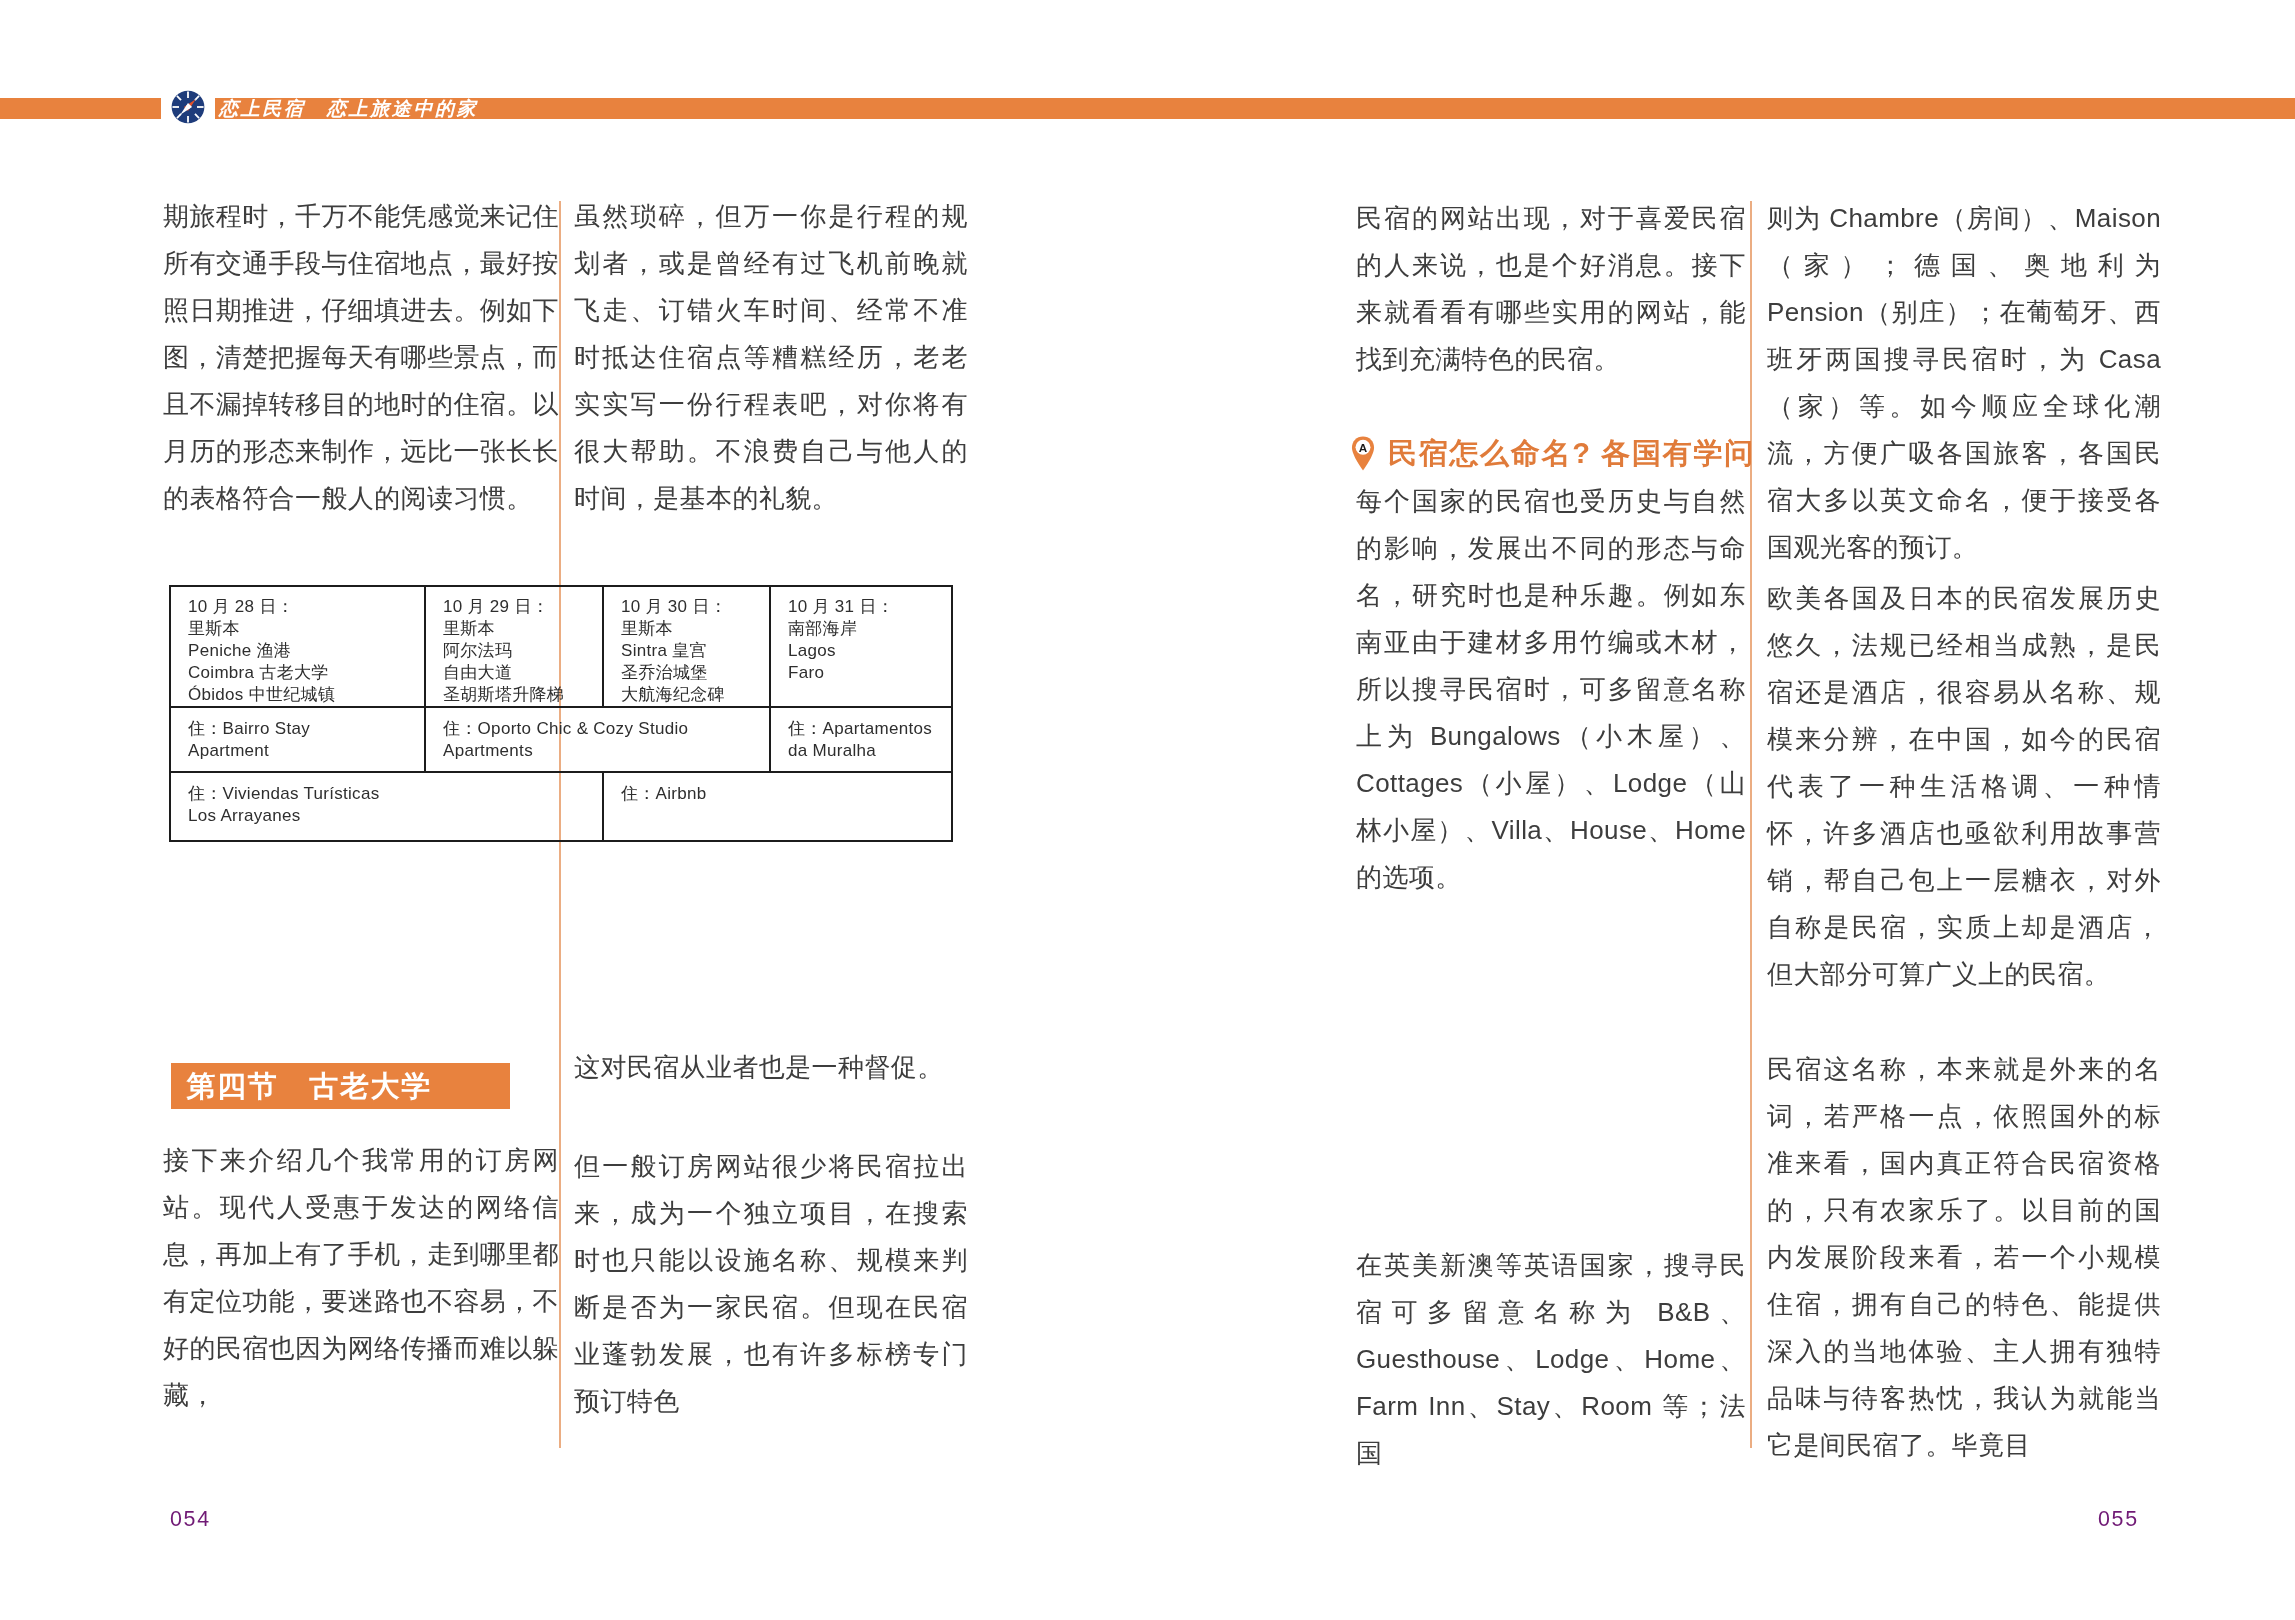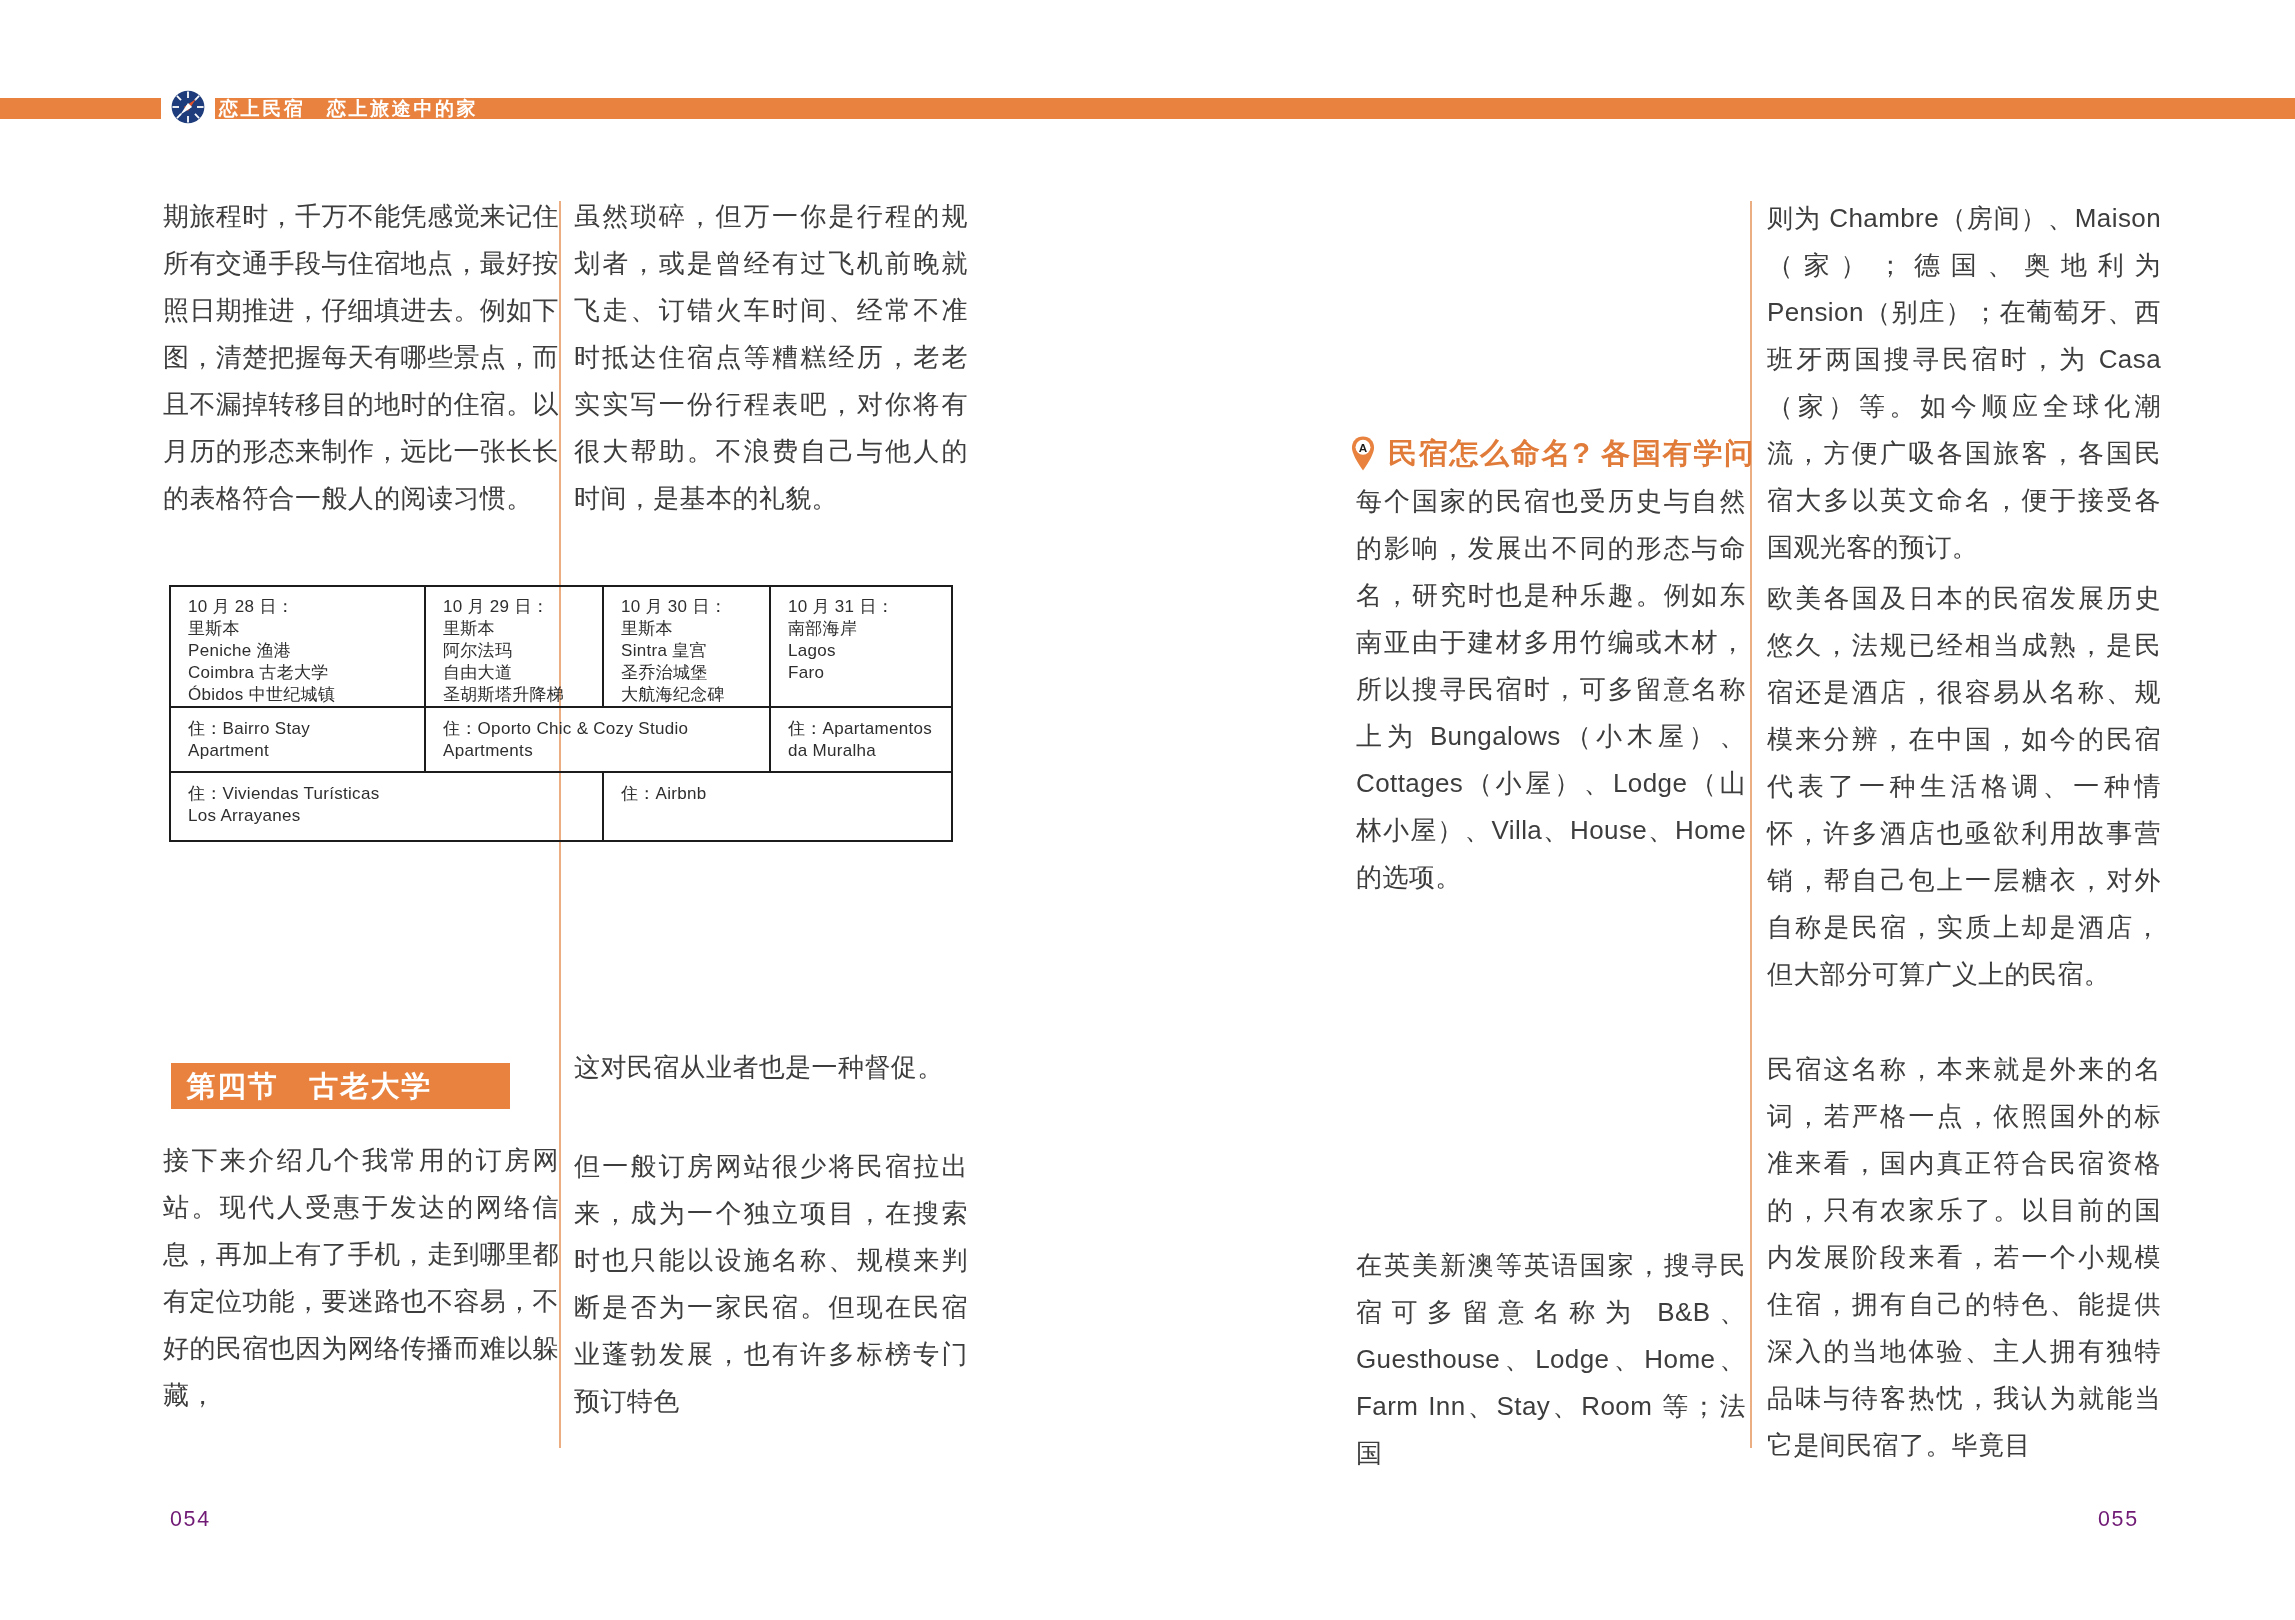--- a/index.html
+++ b/index.html
@@ -15,21 +15,21 @@
   html,body{margin:0;padding:0;background:#fff;}
   .page{
     position:relative;width:2295px;height:1620px;background:var(--page-bg);
     font-family:"Liberation Sans","DejaVu Sans",sans-serif;overflow:hidden;
   }
   .topbar{position:absolute;left:0;top:98px;width:2295px;height:21.4px;background:var(--accent);}
   .topbar-notch{position:absolute;left:161px;top:94px;width:54px;height:28px;background:var(--page-bg);}
   .compass{position:absolute;left:170px;top:89px;width:36px;height:36px;}
   .header-title{
     position:absolute;left:219px;top:98px;height:15px;line-height:22px;
-    color:#fff;font-size:19px;font-weight:bold;letter-spacing:2.6px;white-space:nowrap;
+    color:#fff;font-size:19px;font-weight:bold;letter-spacing:2.6px;white-space:nowrap;font-style:italic;
   }
   .vdivider{position:absolute;top:201px;width:1.7px;height:1247px;background:var(--divider);}
   .vdivider.left{left:559px;}
   .vdivider.right{left:1750px;}
   .para{
     position:absolute;font-size:26px;line-height:47px;color:var(--body-text);
     text-align:justify;letter-spacing:0.4px;white-space:pre-line;
   }
   table.itinerary{
     position:absolute;left:169px;top:585px;width:783px;
@@ -136,20 +136,21 @@
   <div class="section-box">
     <span>第四节　古老大学</span>
   </div>
 
   <div class="para" style="left:163px;top:1137px;width:396px">接下来介绍几个我常用的订房网站。现代人受惠于发达的网络信息，再加上有了手机，走到哪里都有定位功能，要迷路也不容易，不好的民宿也因为网络传播而难以躲藏，</div>
   <div class="para" style="left:574px;top:1044px;width:394px">这对民宿从业者也是一种督促。</div>
   <div class="para" style="left:574px;top:1143px;width:394px">但一般订房网站很少将民宿拉出来，成为一个独立项目，在搜索时也只能以设施名称、规模来判断是否为一家民宿。但现在民宿业蓬勃发展，也有许多标榜专门预订特色</div>
 
   <div class="page-number left">054</div>
 
+  <div class="para" style="left:1356px;top:195px;width:390px">民宿的网站出现，对于喜爱民宿的人来说，也是个好消息。接下来就看看有哪些实用的网站，能找到充满特色的民宿。</div>
 
   <div class="orange-heading">
     <svg class="pin" viewBox="0 0 40 56">
       <path d="M20 2 C10 2 3 9.5 3 19 C3 31 20 54 20 54 C20 54 37 31 37 19 C37 9.5 30 2 20 2 Z" fill="#E8823E"></path>
       <circle cx="20" cy="18.5" r="11.5" fill="#FFFFFF"></circle>
       <text x="20" y="26" text-anchor="middle" font-size="18" font-weight="bold" fill="#1B1B1B" font-family="Liberation Sans, sans-serif">A</text>
     </svg>
     <span class="heading-text">民宿怎么命名? 各国有学问</span>
   </div>
 

